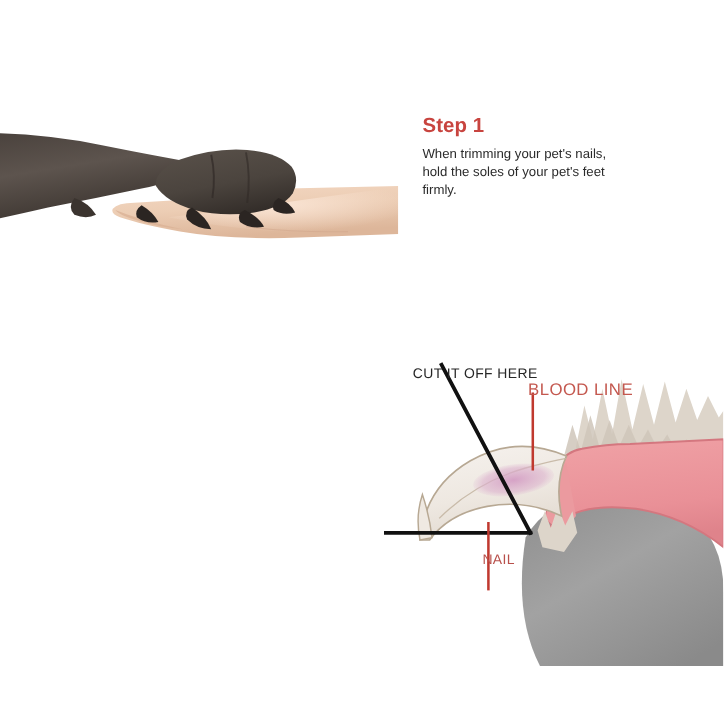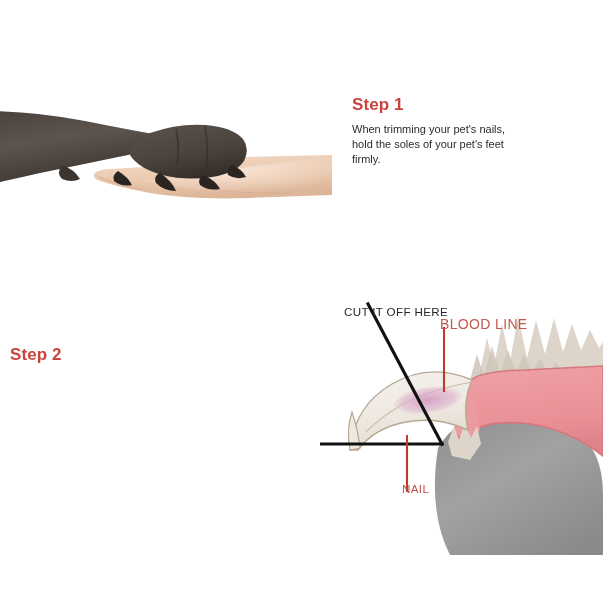--- a/index.html
+++ b/index.html
@@ -98,21 +98,21 @@
   }
   #lbl-blood {
     left: 120px;
     top: 36px;
     font-size: 14px;
     color: #c4584f;
     letter-spacing: 0.35px;
   }
   #lbl-nail {
     left: 82px;
-    top: 202px;
+    top: 180px;
     font-size: 11.6px;
     color: #b8504b;
     letter-spacing: 0.35px;
   }
 </style>
 </head>
 <body>
 
 <div id="page">
 
@@ -171,21 +171,20 @@
 
   <div id="step1-block">
     <p class="step-heading">Step 1</p>
     <p class="step-body">When trimming your pet's nails,
 hold the soles of your pet's feet
 firmly.</p>
   </div>
 
 
   <div id="step2-block">
-    <p class="step-heading">Step 2</p>
   </div>
 
   <div id="diagram">
 
     <svg id="diagram-svg" width="283" height="275" viewBox="0 0 283 275">
       <defs>
         <linearGradient id="clawGrad" x1="0" y1="0" x2="0.3" y2="1">
           <stop offset="0%" stop-color="#f6f2ee"></stop>
           <stop offset="60%" stop-color="#eee8e1"></stop>
           <stop offset="100%" stop-color="#e3dbd1"></stop>

